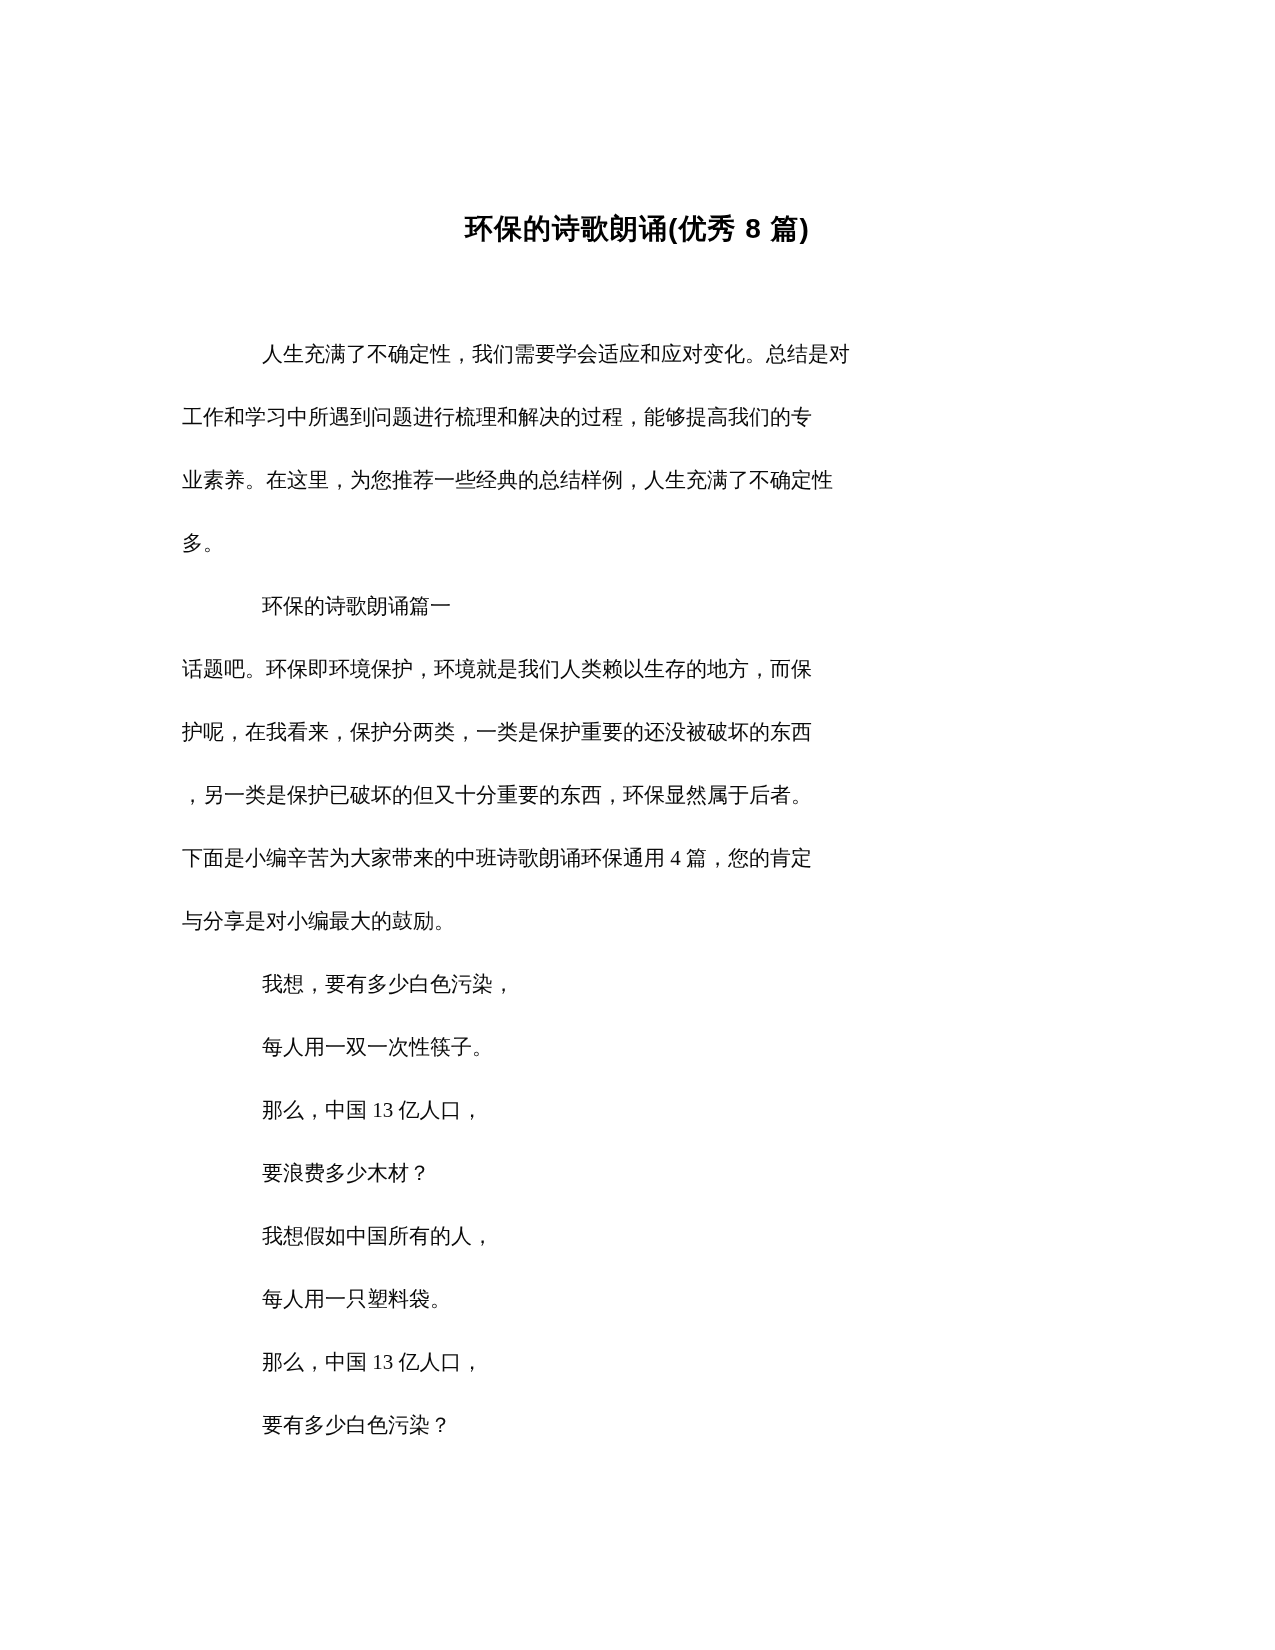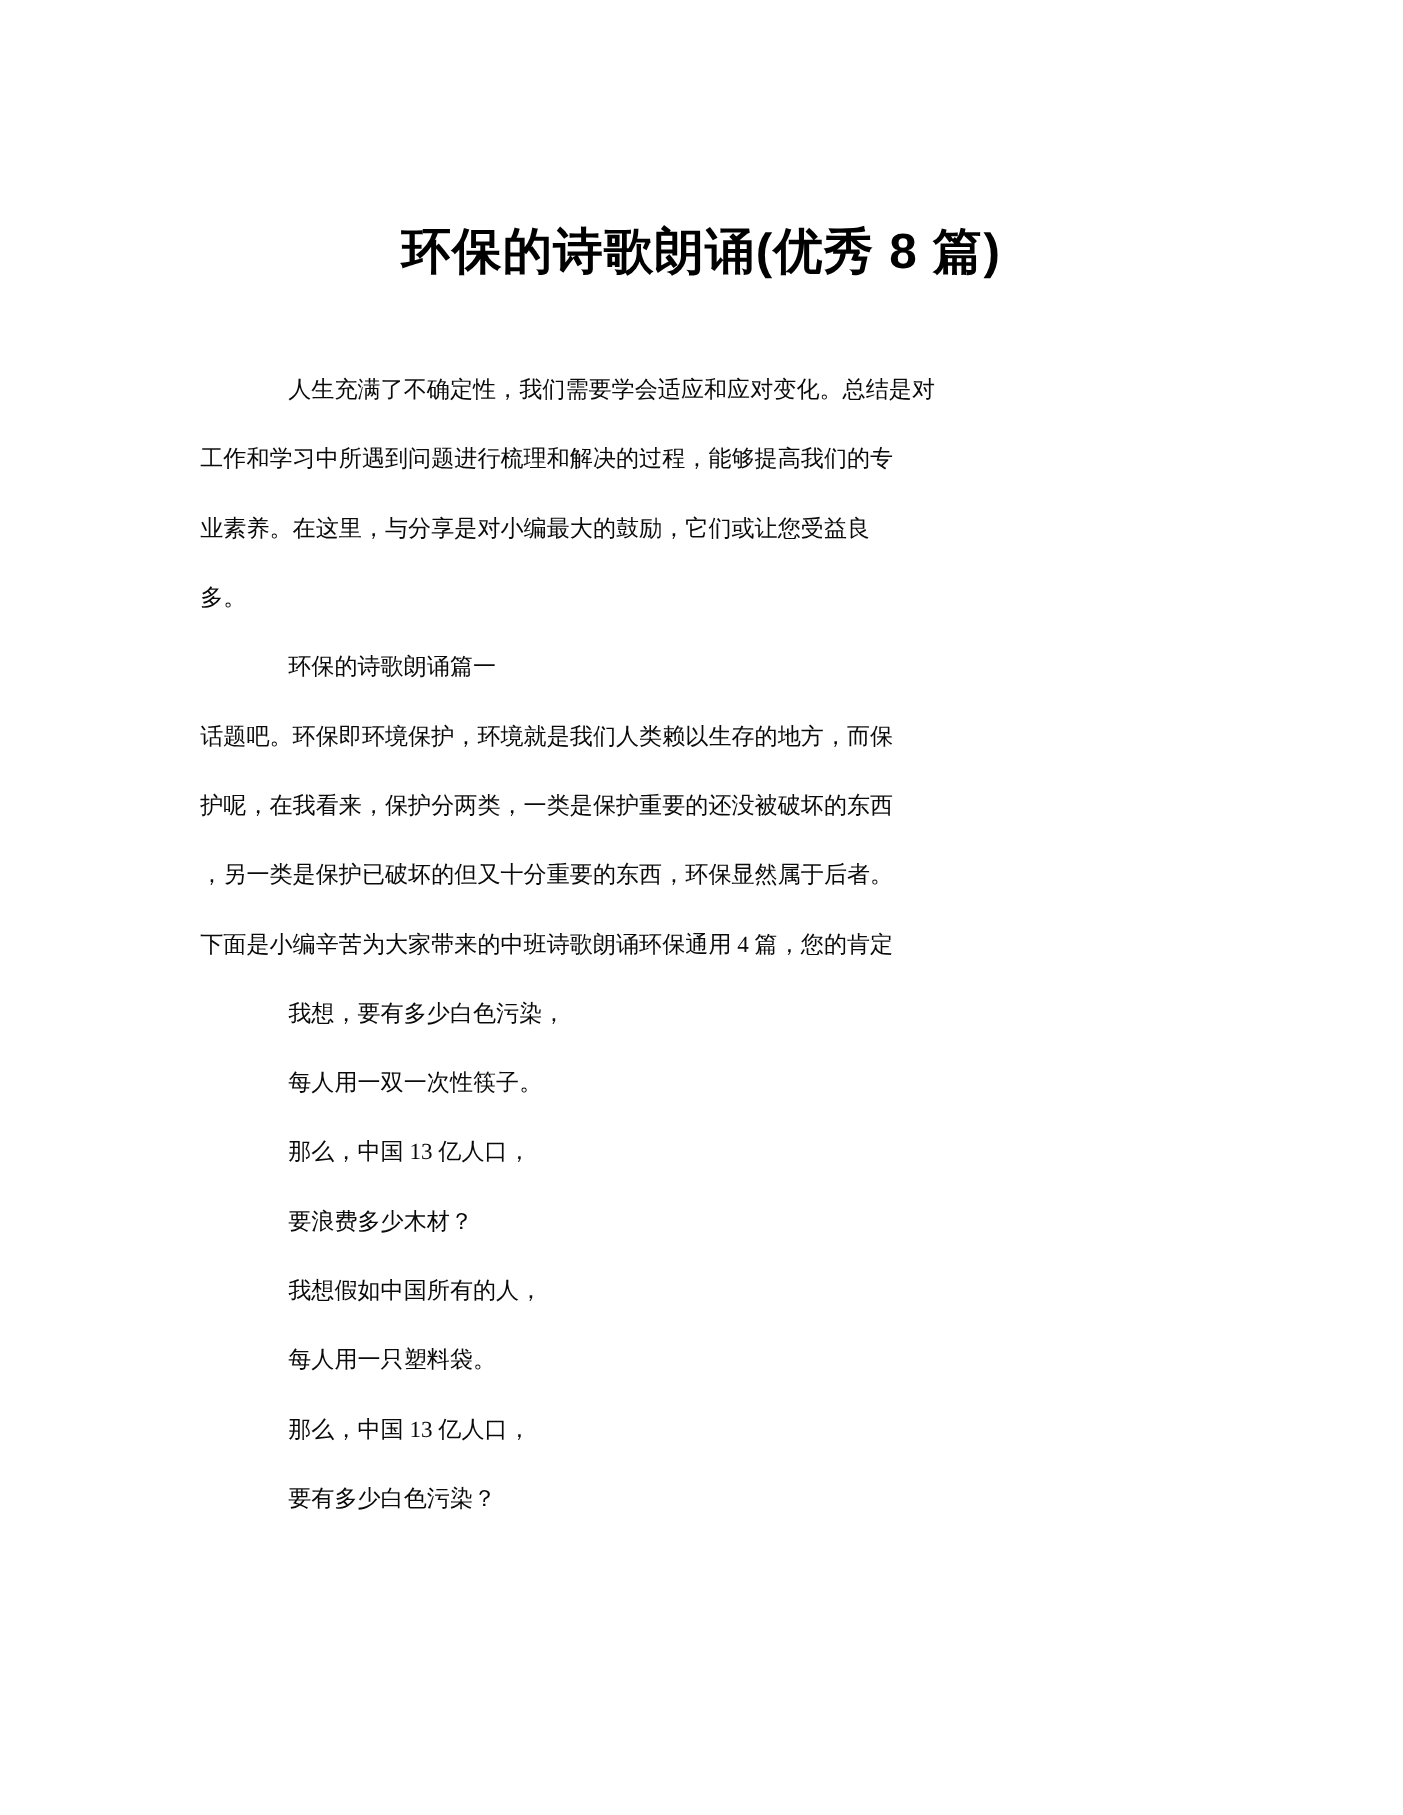--- a/index.html
+++ b/index.html
@@ -21,21 +21,21 @@
     top: 0;
     width: 911px;
   }
   .doc-title {
     margin: 205px 0 0 0;
     height: 48px;
     line-height: 48px;
     text-align: center;
     font-family: "Liberation Sans", "DejaVu Sans", sans-serif;
     font-weight: 700;
-    font-size: 45px;
+    font-size: 28px;
     letter-spacing: 1px;
     color: #000000;
     white-space: nowrap;
   }
   .doc-body {
     margin-top: 70px;
     font-family: "Liberation Serif", "DejaVu Serif", serif;
     font-weight: 400;
     color: #0a0a0a;
   }
@@ -57,31 +57,32 @@
 </head>
 <body>
 
 <div class="page">
   <div class="content">
     <h1 class="doc-title">环保的诗歌朗诵(优秀 8 篇)</h1>
     <div class="doc-body" id="doc-body">
         <div class="paragraph">
           <div class="line indent">人生充满了不确定性，我们需要学会适应和应对变化。总结是对</div>
           <div class="line">工作和学习中所遇到问题进行梳理和解决的过程，能够提高我们的专</div>
-          <div class="line">业素养。在这里，与分享是对小编最大的鼓励，它们或让您受益良</div>
+          <div class="line">业素养。在这里，为您推荐一些经典的总结样例，人生充满了不确定性</div>
           <div class="line">多。</div>
         </div>
         <div class="paragraph">
           <div class="line indent">环保的诗歌朗诵篇一</div>
         </div>
         <div class="paragraph">
           <div class="line">话题吧。环保即环境保护，环境就是我们人类赖以生存的地方，而保</div>
           <div class="line">护呢，在我看来，保护分两类，一类是保护重要的还没被破坏的东西</div>
           <div class="line">，另一类是保护已破坏的但又十分重要的东西，环保显然属于后者。</div>
           <div class="line">下面是小编辛苦为大家带来的中班诗歌朗诵环保通用 4 篇，您的肯定</div>
+          <div class="line">与分享是对小编最大的鼓励。</div>
         </div>
         <div class="paragraph">
           <div class="line indent">我想，要有多少白色污染，</div>
         </div>
         <div class="paragraph">
           <div class="line indent">每人用一双一次性筷子。</div>
         </div>
         <div class="paragraph">
           <div class="line indent">那么，中国 13 亿人口，</div>
         </div>

